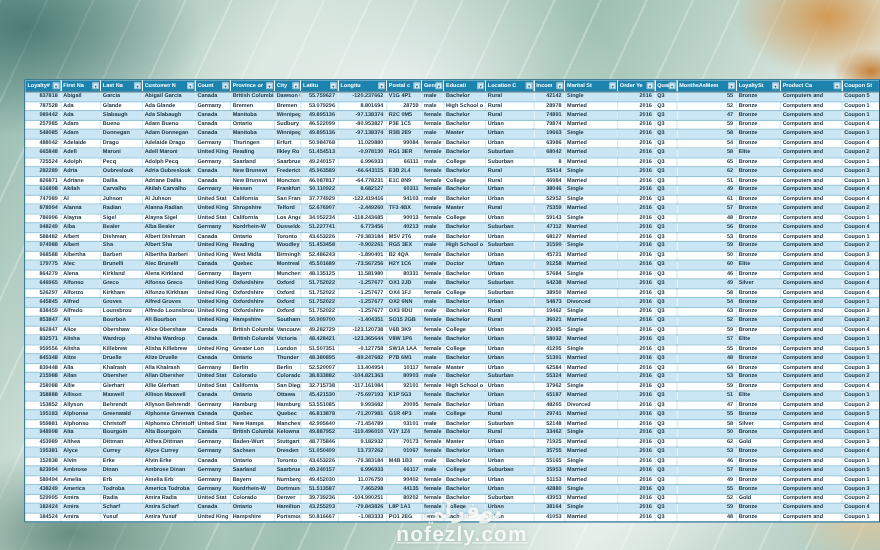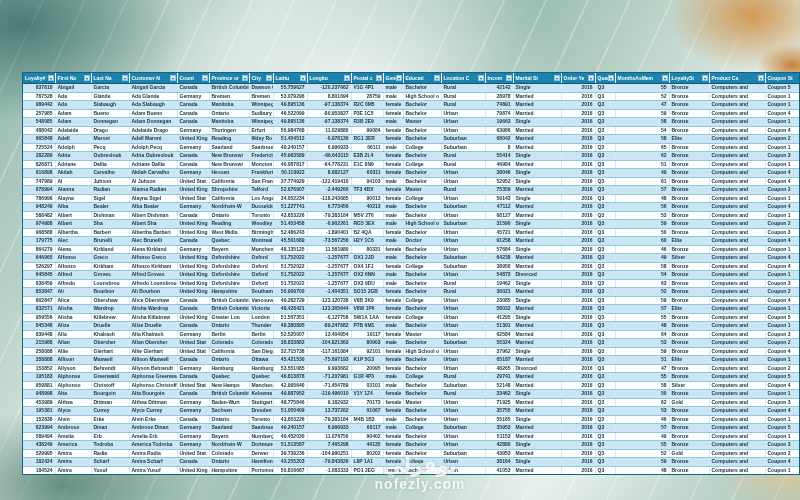--- a/index.html
+++ b/index.html
@@ -50,23 +50,24 @@
   }
   .watermark{
     position:absolute;left:420px;top:455px;transform:translateX(-50%);
     text-align:center;line-height:1;pointer-events:none;
   }
   .watermark .arabic{
     font-size:20px;font-weight:bold;color:rgba(255,255,255,.8);
     text-shadow:0 0 3px rgba(120,150,140,.4);
   }
   .watermark .domain{
-    font-size:14px;font-weight:bold;color:rgba(255,255,255,.85);
+    font-size:19px;font-weight:bold;color:rgba(255,255,255,.85);
     letter-spacing:1px;margin-top:2px;
     text-shadow:0 0 3px rgba(120,150,140,.4);
+    text-decoration:underline;
   }
 </style>
 </head>
 <body>
 
 <div class="screen">
   <div class="sheet">
     <table>
       <colgroup id="cols">
           <col style="width: 32px;">

